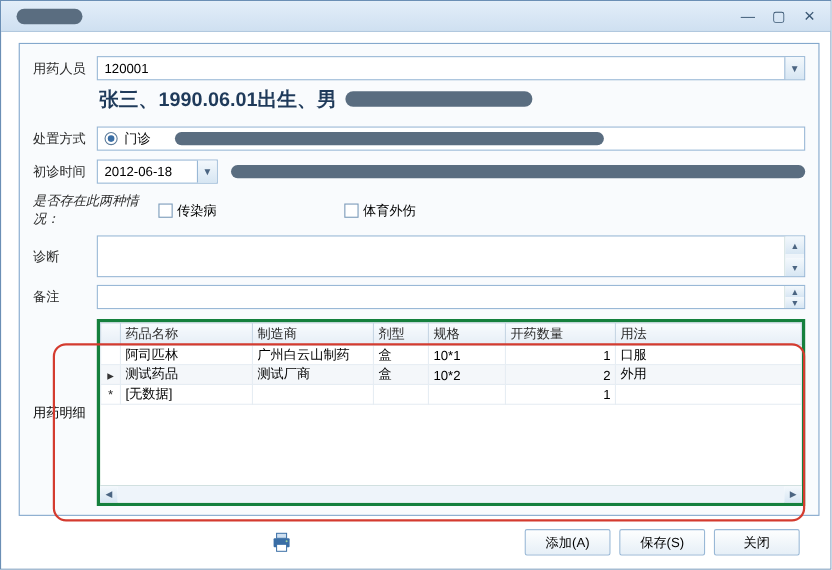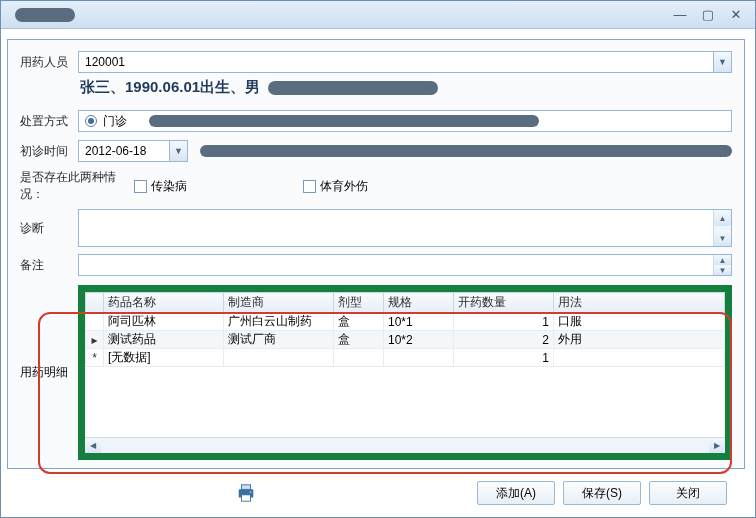--- a/index.html
+++ b/index.html
@@ -2,48 +2,48 @@
 <html><head>
 <meta charset="utf-8">
 <style>
 * { box-sizing: border-box; margin: 0; padding: 0; }
 body { font-family: "Microsoft YaHei", SimSun, Arial, sans-serif; font-size: 12px; background: #fff; }
 .window { width: 756px; height: 518px; border: 1px solid #6b8fb5; background: #fff; display: flex; flex-direction: column; }
 .titlebar { height: 28px; background: linear-gradient(#e3eef9, #cfe0f1); border-bottom: 1px solid #a9c2db; display: flex; align-items: center; padding: 0 6px; }
 .title-redact { width: 60px; height: 14px; background: #5a6d80; border-radius: 7px; margin-left: 8px; }
 .title-spacer { flex: 1; }
 .win-btn { width: 26px; height: 18px; margin-left: 2px; display: flex; align-items: center; justify-content: center; color: #3a5773; cursor: pointer; font-size: 13px; }
-.content { flex: 1; padding: 10px 10px 0 6px; display: flex; flex-direction: column; }
+.content { flex: 1; padding: 10px 10px 0 16px; display: flex; flex-direction: column; }
 .panel { flex: 1; border: 1px solid #84a8cc; background: #f9fbfd; padding: 10px 12px 8px 12px; display: flex; flex-direction: column; gap: 6px; position: relative; }
 .row { display: flex; align-items: center; min-height: 24px; gap: 6px; }
 .label { width: 52px; color: #2a2a2a; text-align: left; }
-.label-wide { width: 100px; color: #2a2a2a; }
+.label-wide { width: 100px; color: #2a2a2a; font-style: italic; }
 .combo { flex: 1; height: 22px; border: 1px solid #99b8d6; background: #fff; display: flex; align-items: center; }
 .combo-text { flex: 1; padding: 0 6px; }
 .combo-btn { width: 18px; height: 100%; border-left: 1px solid #99b8d6; background: linear-gradient(#f3f8fc,#d7e6f3); display: flex; align-items: center; justify-content: center; color: #4b6582; font-size: 9px; cursor: pointer; }
-.info-text { font-size: 15px; font-weight: bold; color: #1f3a5a; margin-left: 60px; margin-top: -2px; display: flex; align-items: center; gap: 8px; }
+.info-text { font-size: 18px; font-weight: bold; color: #1f3a5a; margin-left: 60px; margin-top: -2px; display: flex; align-items: center; gap: 8px; }
 .info-redact { width: 170px; height: 14px; background: #5a6d80; border-radius: 7px; }
 .radio-group { flex: 1; height: 22px; border: 1px solid #99b8d6; background: #fff; display: flex; align-items: center; padding: 0 6px; gap: 6px; }
 .radio-dot { width: 12px; height: 12px; border-radius: 50%; border: 1px solid #5b7a99; display: inline-flex; align-items: center; justify-content: center; }
 .radio-dot.sel::after { content: ""; width: 6px; height: 6px; border-radius: 50%; background: #3a6ea5; }
 .radio-redact { width: 390px; height: 12px; background: #5a6d80; border-radius: 6px; margin-left: 16px; }
 .date-picker { width: 110px; height: 22px; border: 1px solid #99b8d6; background: #fff; display: flex; align-items: center; }
 .date-redact { flex: 1; height: 12px; background: #5a6d80; border-radius: 6px; margin-left: 6px; }
 .check-row { display: flex; align-items: center; margin-left: 8px; }
 .check-item { display: flex; align-items: center; gap: 4px; }
 .checkbox { width: 13px; height: 13px; border: 1px solid #7a9ab9; background: #fff; }
 .textarea-wrap { flex: 1; display: flex; }
 .textarea { flex: 1; height: 38px; border: 1px solid #99b8d6; background: #fff; position: relative; }
 .textarea-scroll { position: absolute; right: 0; top: 0; bottom: 0; width: 18px; border-left: 1px solid #cdd; display: flex; flex-direction: column; }
 .scroll-btn { height: 16px; background: linear-gradient(#f3f8fc,#d7e6f3); display: flex; align-items: center; justify-content: center; font-size: 8px; color: #4b6582; cursor: pointer; }
 .scroll-track { flex: 1; background: #eef4fa; }
 .detail-section { flex: 1; display: flex; gap: 6px; margin-top: 2px; }
 .detail-label { width: 52px; display: flex; align-items: center; }
 .red-box { position: absolute; left: 30px; right: 12px; top: 272px; height: 162px; border: 2px solid #d43b2f; border-radius: 12px; pointer-events: none; }
-.grid-wrap { flex: 1; border: 7px solid #15803d; background: #fff; display: flex; flex-direction: column; position: relative; }
+.grid-wrap { flex: 1; border: 3px solid #15803d; background: #fff; display: flex; flex-direction: column; position: relative; }
 .grid-body { flex: 1; overflow: hidden; }
 table.grid { width: 100%; border-collapse: collapse; table-layout: fixed; }
 .grid th { background: linear-gradient(#f8fbfe,#e6eef6); border: 1px solid #c7d6e4; height: 20px; font-weight: normal; text-align: left; padding: 0 4px; color: #2a2a2a; }
 .grid td { border: 1px solid #e6edf3; height: 18px; padding: 0 4px; }
 .grid tr.alt td { background: #f4f7fa; }
 .row-marker { width: 18px; text-align: center; color: #333; }
 .col-name { width: 120px; }
 .col-mfr { width: 110px; }
 .col-form { width: 50px; }
 .col-spec { width: 70px; }

